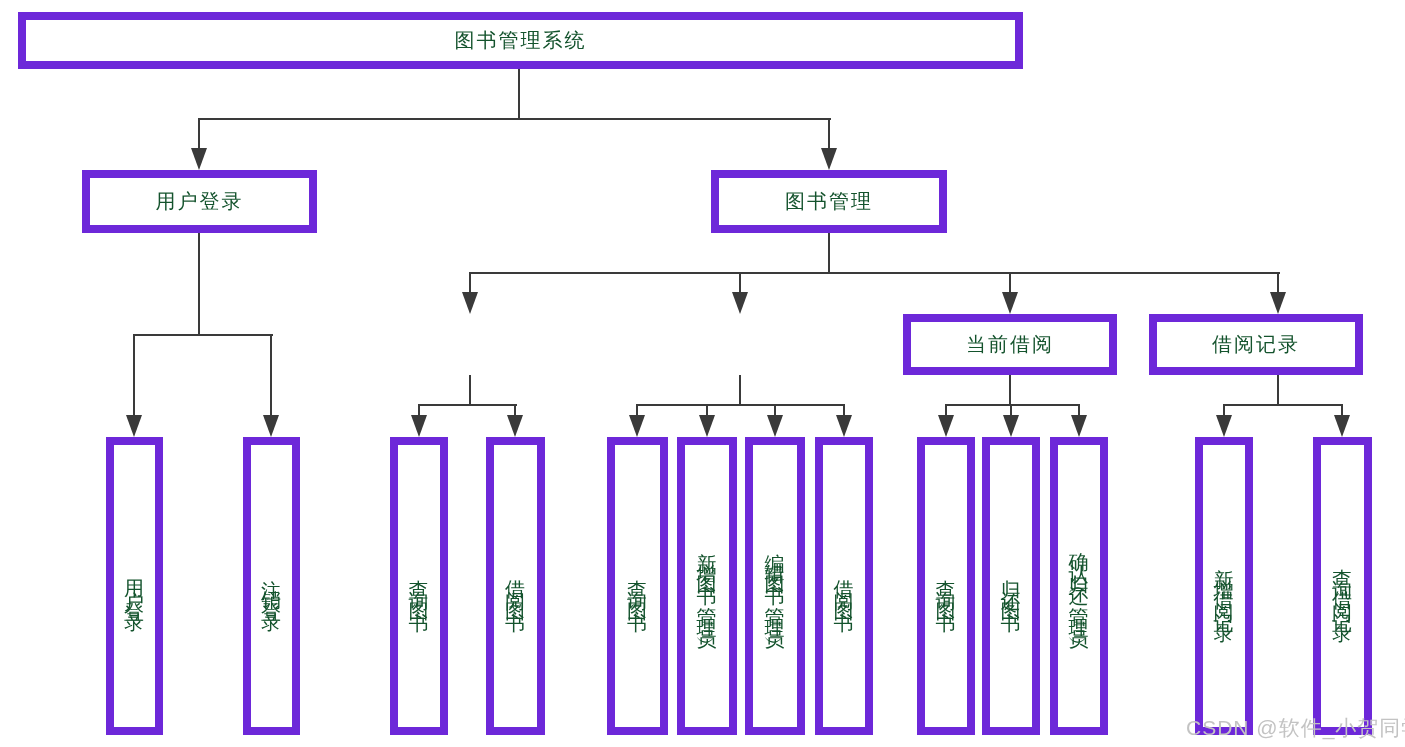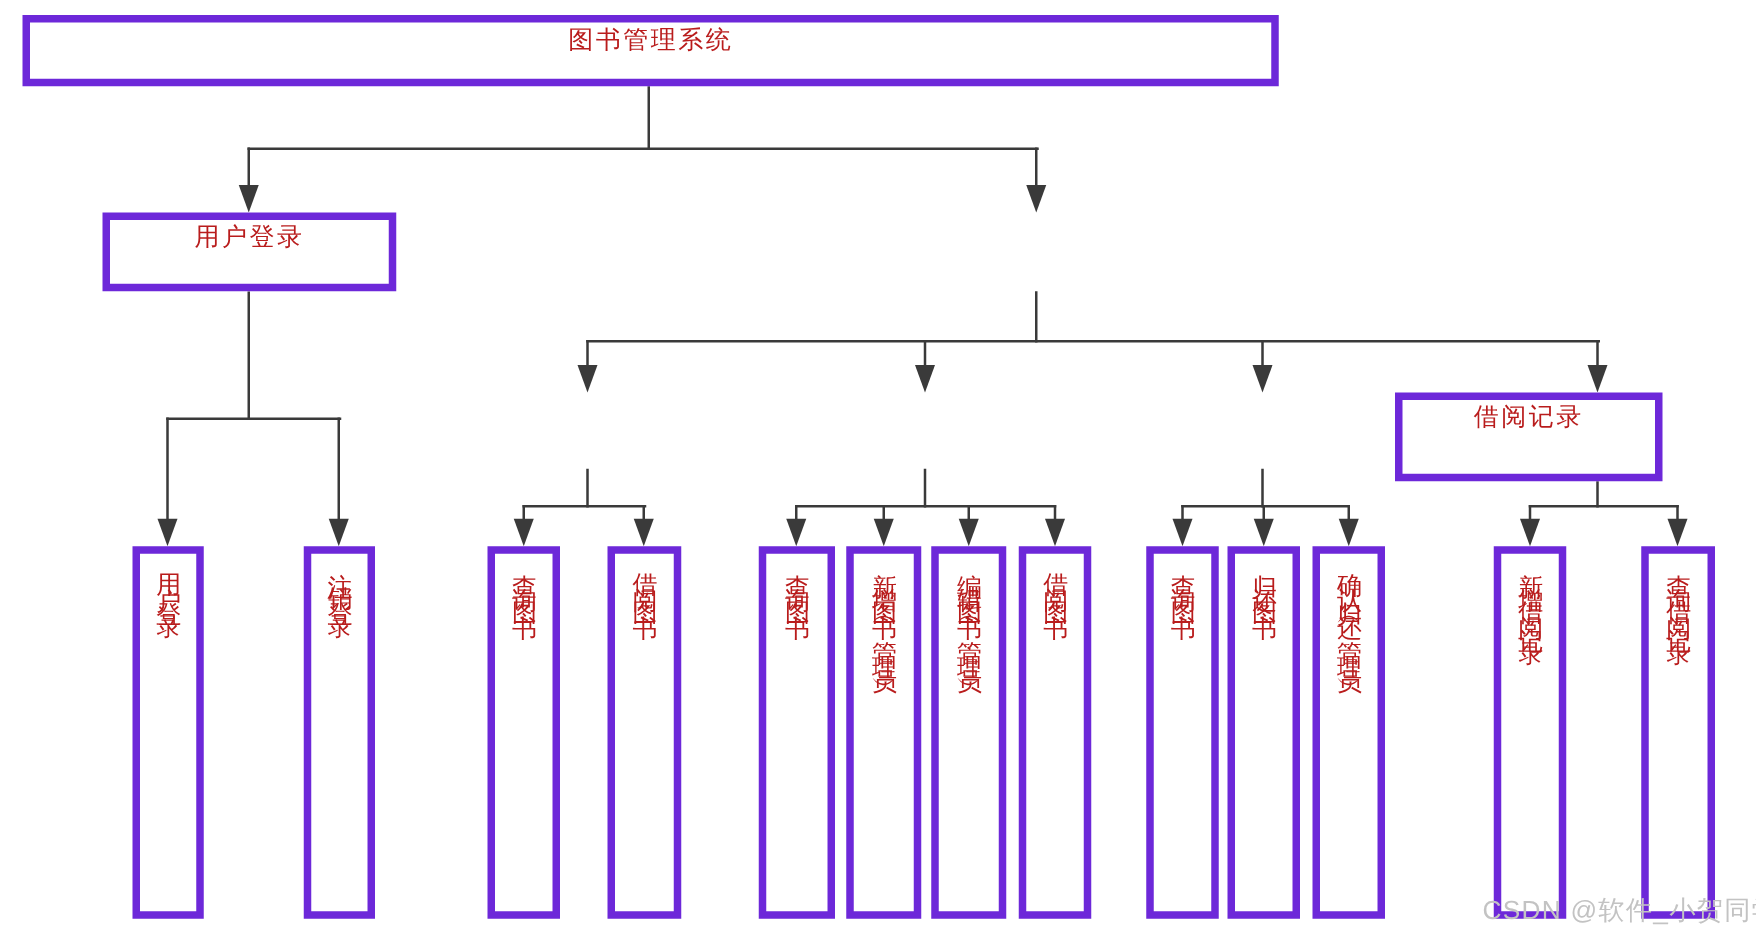--- a/index.html
+++ b/index.html
@@ -2,26 +2,26 @@
 <html><head>
 <meta charset="utf-8">
 <style>
   html,body{margin:0;padding:0;background:#ffffff;}
   body{font-family:"Liberation Sans", sans-serif;}
   #canvas{position:relative;width:1405px;height:747px;background:#ffffff;overflow:hidden;}
 
   .box{
     position:absolute;
     background:#ffffff;
-    border:6px solid #6d28d9;
+    border:8px solid #6d28d9;
     box-sizing:border-box;
     display:flex;
-    align-items:flex-start;
+    align-items:center;
     justify-content:center;
-    color:#b91c1c;
+    color:#14532d;
     z-index:2;
   }
   .hlabel{
     font-size:20px;
     letter-spacing:2px;
     white-space:nowrap;
   }
   .vlabel{
     writing-mode:vertical-rl;
     text-orientation:mixed;
@@ -60,40 +60,46 @@
   <div class="vline" style="left:518px;top:68px;height:52px"></div>
   <div class="hline" style="left:198px;top:118px;width:633px"></div>
   <div class="vline" style="left:198px;top:118px;height:32px"></div>
   <div class="arrow" style="left:191px;top:148px"></div>
   <div class="vline" style="left:828px;top:118px;height:32px"></div>
   <div class="arrow" style="left:821px;top:148px"></div>
 
   <div class="box" style="left:82px;top:170px;width:235px;height:63px">
     <span class="hlabel">用户登录</span>
   </div>
+  <div class="box" style="left:711px;top:170px;width:236px;height:63px">
+    <span class="hlabel">图书管理</span>
+  </div>
 
   <div class="vline" style="left:198px;top:233px;height:103px"></div>
   <div class="hline" style="left:133px;top:334px;width:140px"></div>
   <div class="vline" style="left:133px;top:334px;height:83px"></div>
   <div class="arrow" style="left:126px;top:415px"></div>
   <div class="vline" style="left:270px;top:334px;height:83px"></div>
   <div class="arrow" style="left:263px;top:415px"></div>
 
   <div class="vline" style="left:828px;top:233px;height:41px"></div>
   <div class="hline" style="left:469px;top:272px;width:811px"></div>
   <div class="vline" style="left:469px;top:272px;height:22px"></div>
   <div class="arrow" style="left:462px;top:292px"></div>
   <div class="vline" style="left:739px;top:272px;height:22px"></div>
   <div class="arrow" style="left:732px;top:292px"></div>
   <div class="vline" style="left:1009px;top:272px;height:22px"></div>
   <div class="arrow" style="left:1002px;top:292px"></div>
   <div class="vline" style="left:1277px;top:272px;height:22px"></div>
   <div class="arrow" style="left:1270px;top:292px"></div>
 
-  <div class="box" style="left:1116px;top:314px;width:214px;height:71px">
+  <div class="box" style="left:903px;top:314px;width:214px;height:61px">
+    <span class="hlabel">当前借阅</span>
+  </div>
+  <div class="box" style="left:1149px;top:314px;width:214px;height:61px">
     <span class="hlabel">借阅记录</span>
   </div>
 
   <div class="vline" style="left:469px;top:375px;height:31px"></div>
   <div class="hline" style="left:418px;top:404px;width:99px"></div>
   <div class="vline" style="left:418px;top:404px;height:13px"></div>
   <div class="arrow" style="left:411px;top:415px"></div>
   <div class="vline" style="left:514px;top:404px;height:13px"></div>
   <div class="arrow" style="left:507px;top:415px"></div>
 

